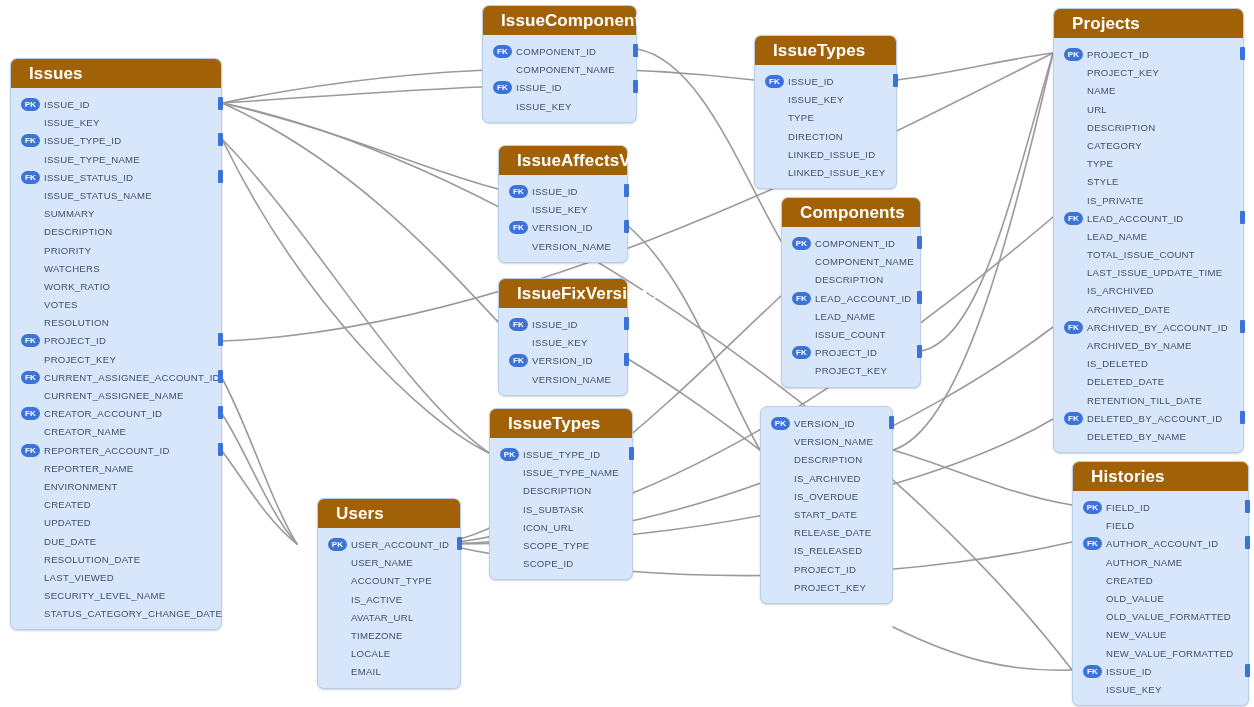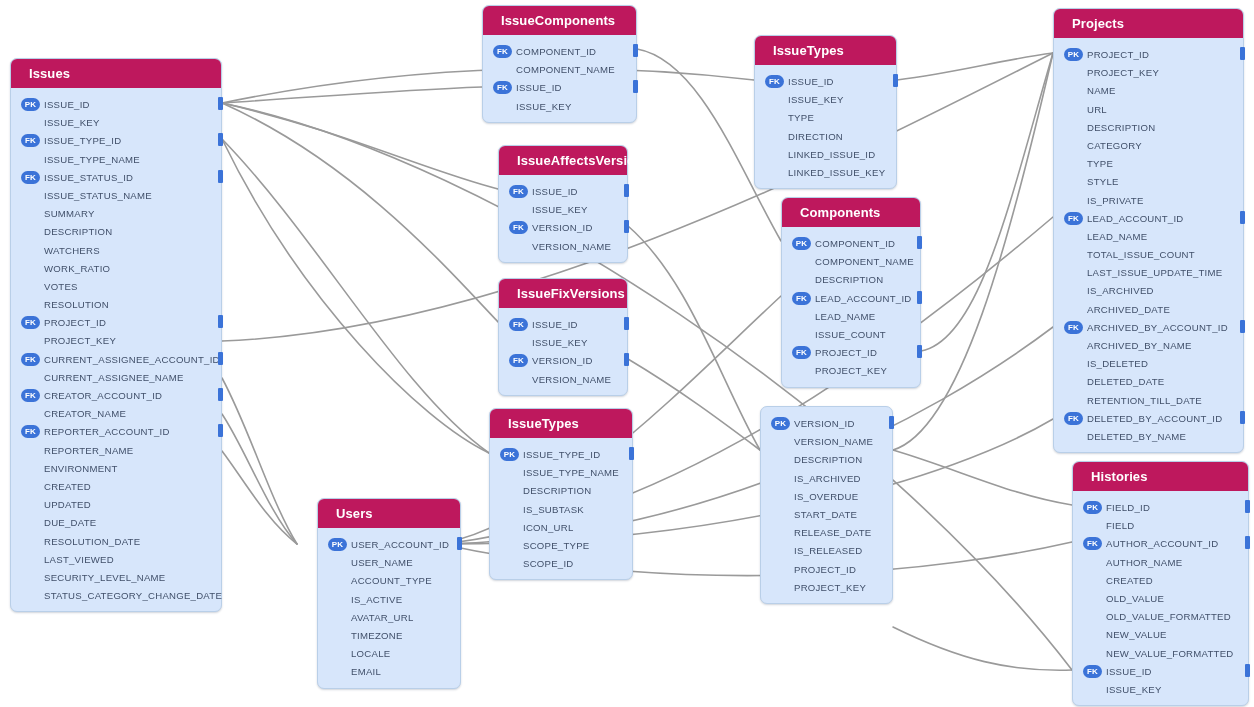--- a/index.html
+++ b/index.html
@@ -28,23 +28,23 @@
   .entity {
     position: absolute;
     background: #d7e6fb;
     border: 1px solid #b9cfe8;
     border-radius: 7px;
     box-shadow: 0 1px 2px rgba(40,60,90,0.22);
     box-sizing: border-box;
     overflow: visible;
   }
   .entity-header {
-    background: #be185d;
+    background: #a16207;
     color: #ffffff;
-    font-size: 13px;
+    font-size: 17px;
     font-weight: bold;
     letter-spacing: 0.1px;
     height: 29px;
     line-height: 29px;
     padding-left: 18px;
     border-radius: 6px 6px 0 0;
     box-sizing: border-box;
     white-space: nowrap;
   }
   .entity-body {
@@ -129,20 +129,21 @@
       <div class="entity-header">Issues</div>
       <div class="entity-body">
         <div class="field"><span class="badge">PK</span><span class="field-name">ISSUE_ID</span><span class="port right"></span></div>
         <div class="field"><span class="badge blank"></span><span class="field-name">ISSUE_KEY</span></div>
         <div class="field"><span class="badge">FK</span><span class="field-name">ISSUE_TYPE_ID</span><span class="port right"></span></div>
         <div class="field"><span class="badge blank"></span><span class="field-name">ISSUE_TYPE_NAME</span></div>
         <div class="field"><span class="badge">FK</span><span class="field-name">ISSUE_STATUS_ID</span><span class="port right"></span></div>
         <div class="field"><span class="badge blank"></span><span class="field-name">ISSUE_STATUS_NAME</span></div>
         <div class="field"><span class="badge blank"></span><span class="field-name">SUMMARY</span></div>
         <div class="field"><span class="badge blank"></span><span class="field-name">DESCRIPTION</span></div>
+        <div class="field"><span class="badge blank"></span><span class="field-name">PRIORITY</span></div>
         <div class="field"><span class="badge blank"></span><span class="field-name">WATCHERS</span></div>
         <div class="field"><span class="badge blank"></span><span class="field-name">WORK_RATIO</span></div>
         <div class="field"><span class="badge blank"></span><span class="field-name">VOTES</span></div>
         <div class="field"><span class="badge blank"></span><span class="field-name">RESOLUTION</span></div>
         <div class="field"><span class="badge">FK</span><span class="field-name">PROJECT_ID</span><span class="port right"></span></div>
         <div class="field"><span class="badge blank"></span><span class="field-name">PROJECT_KEY</span></div>
         <div class="field"><span class="badge">FK</span><span class="field-name">CURRENT_ASSIGNEE_ACCOUNT_ID</span><span class="port right"></span></div>
         <div class="field"><span class="badge blank"></span><span class="field-name">CURRENT_ASSIGNEE_NAME</span></div>
         <div class="field"><span class="badge">FK</span><span class="field-name">CREATOR_ACCOUNT_ID</span><span class="port right"></span></div>
         <div class="field"><span class="badge blank"></span><span class="field-name">CREATOR_NAME</span></div>

